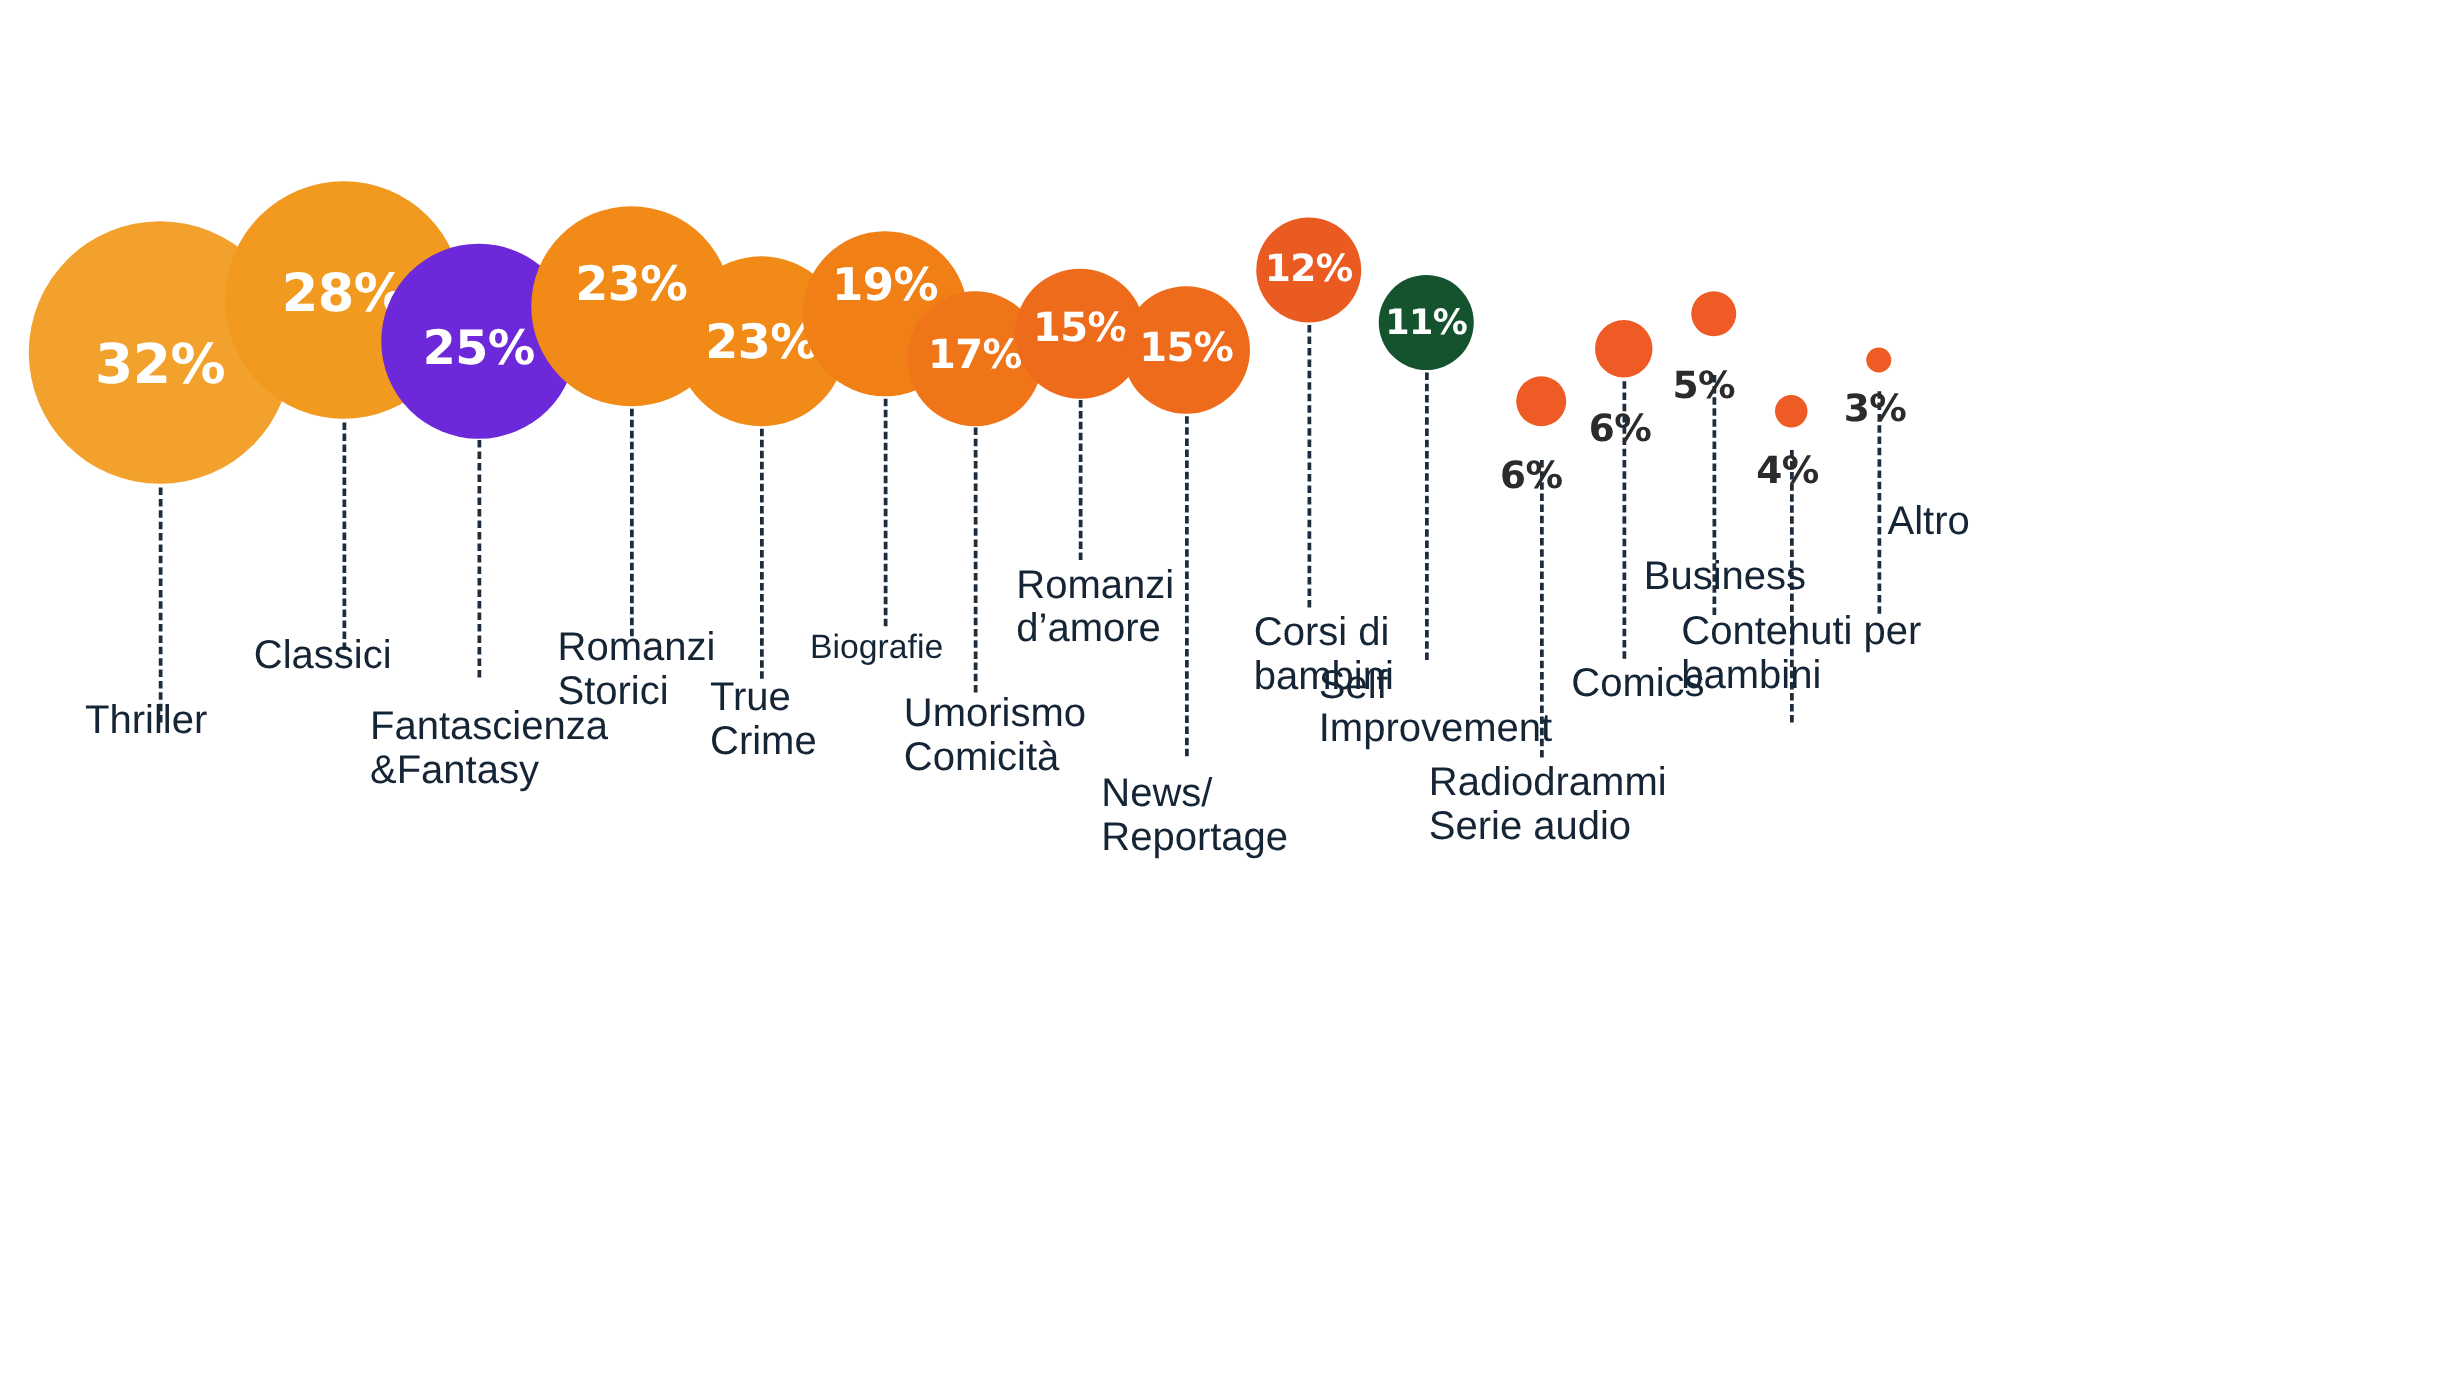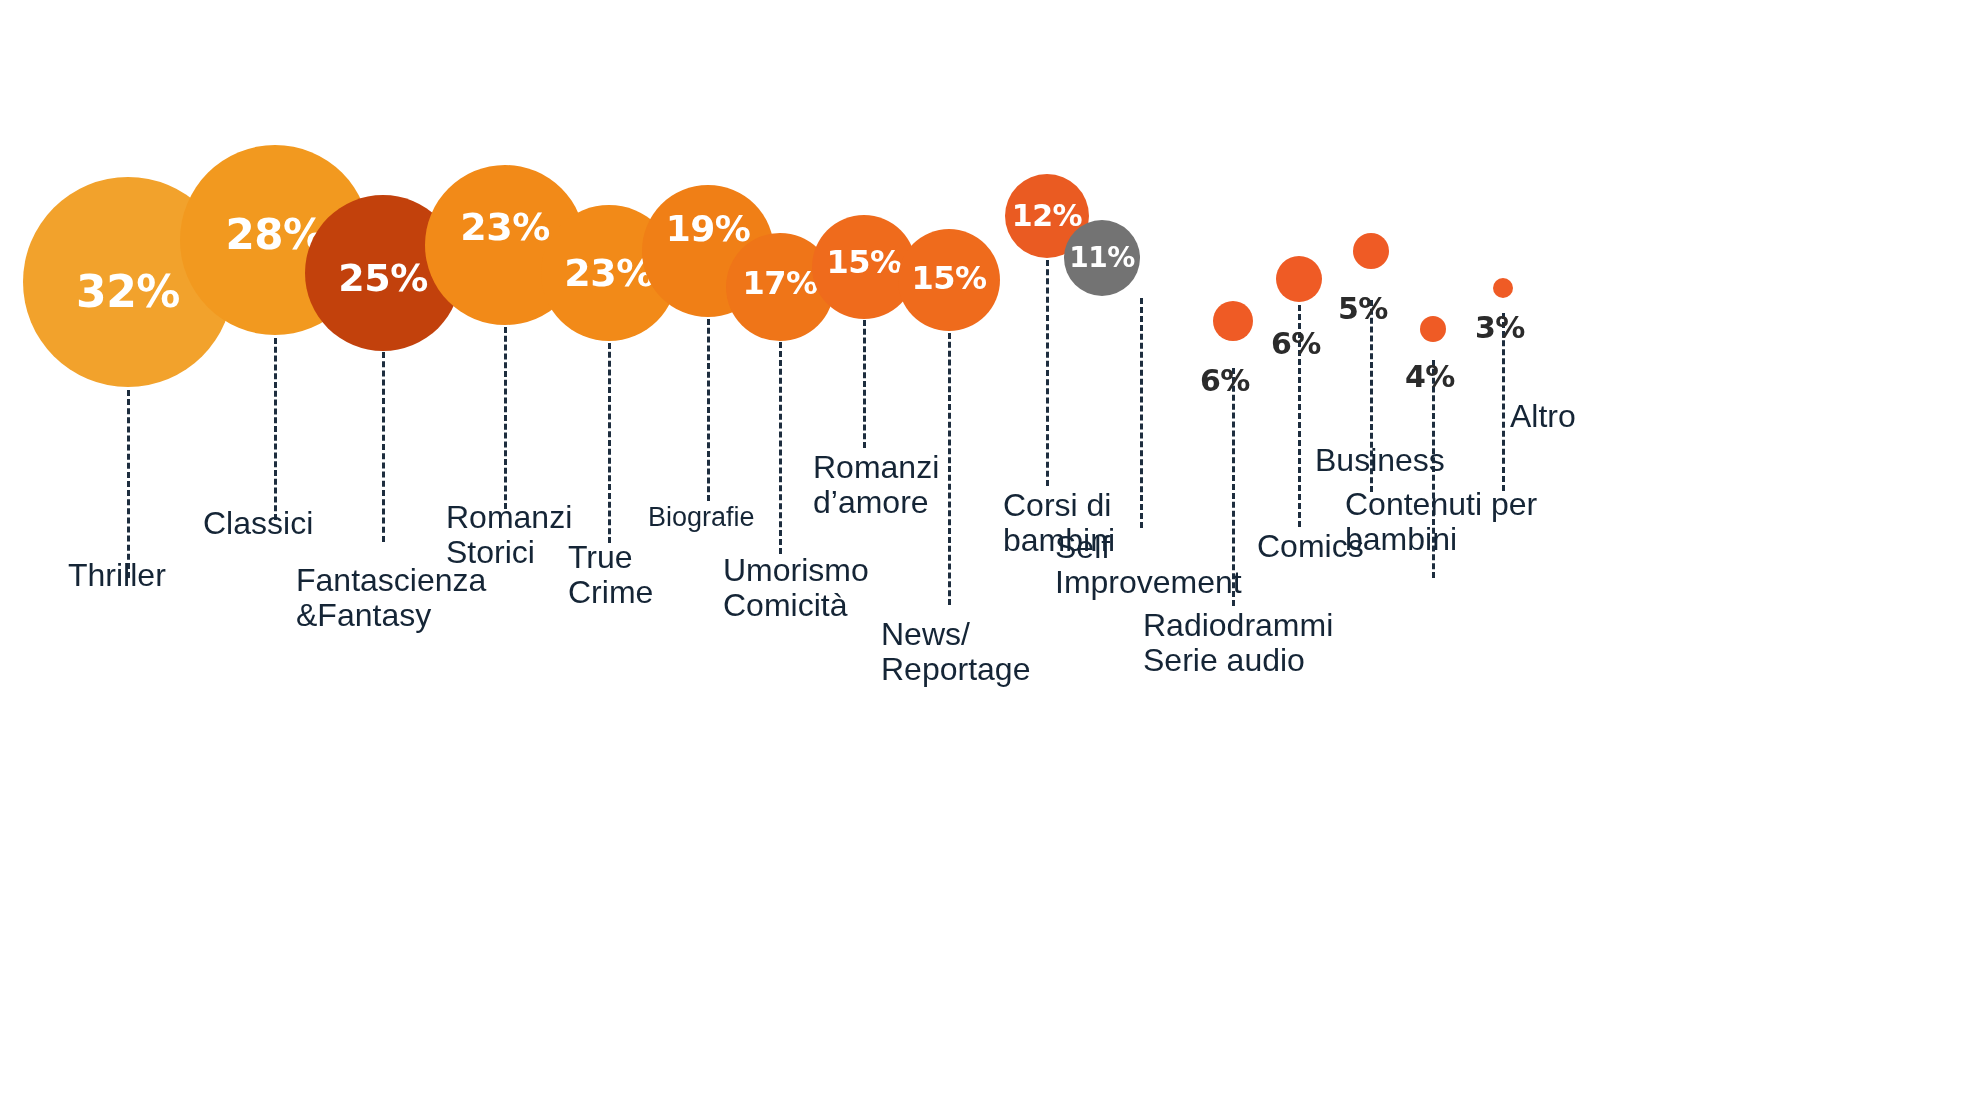--- a/index.html
+++ b/index.html
@@ -75,21 +75,21 @@
     <div class="connector" style="left: 1298px; top: 305px; height: 222px;"></div>
     <div class="connector" style="left: 1370px; top: 300px; height: 192px;"></div>
     <div class="connector" style="left: 1432px; top: 360px; height: 218px;"></div>
     <div class="connector" style="left: 1502px; top: 313px; height: 178px;"></div>
     <div class="bubble" style="left: 23px; top: 177px; width: 210px; height: 210px; background: rgb(242, 162, 44);">
       <span class="bubble-value" style="font-size: 44px; transform: translate(0px, 10px);">32%</span>
     </div>
     <div class="bubble" style="left: 180px; top: 145px; width: 190px; height: 190px; background: rgb(242, 153, 31);">
       <span class="bubble-value" style="font-size: 42px; transform: translate(0px, -5px);">28%</span>
     </div>
-    <div class="bubble" style="left: 305px; top: 195px; width: 156px; height: 156px; background: #c2410c;">
+    <div class="bubble" style="left: 305px; top: 195px; width: 156px; height: 156px; background: #6d28d9;">
       <span class="bubble-value" style="font-size: 38px; transform: translate(0px, 5px);">25%</span>
     </div>
     <div class="bubble" style="left: 425px; top: 165px; width: 160px; height: 160px; background: rgb(242, 138, 24);">
       <span class="bubble-value" style="font-size: 38px; transform: translate(0px, -18px);">23%</span>
     </div>
     <div class="bubble" style="left: 541px; top: 205px; width: 136px; height: 136px; background: rgb(242, 138, 24);">
       <span class="bubble-value" style="font-size: 38px; transform: translate(0px, 0px);">23%</span>
     </div>
     <div class="bubble" style="left: 642px; top: 185px; width: 132px; height: 132px; background: rgb(240, 127, 22);">
       <span class="bubble-value" style="font-size: 36px; transform: translate(0px, -22px);">19%</span>
@@ -99,21 +99,21 @@
     </div>
     <div class="bubble" style="left: 812px; top: 215px; width: 104px; height: 104px; background: rgb(239, 107, 28);">
       <span class="bubble-value" style="font-size: 32px; transform: translate(0px, -5px);">15%</span>
     </div>
     <div class="bubble" style="left: 898px; top: 229px; width: 102px; height: 102px; background: rgb(239, 107, 28);">
       <span class="bubble-value" style="font-size: 32px; transform: translate(0px, -2px);">15%</span>
     </div>
     <div class="bubble" style="left: 1005px; top: 174px; width: 84px; height: 84px; background: rgb(234, 91, 34);">
       <span class="bubble-value" style="font-size: 30px; transform: translate(0px, 0px);">12%</span>
     </div>
-    <div class="bubble" style="left: 1064px; top: 220px; width: 76px; height: 76px; background: #737373;">
+    <div class="bubble" style="left: 1103px; top: 220px; width: 76px; height: 76px; background: #14532d;">
       <span class="bubble-value" style="font-size: 28px; transform: translate(0px, 0px);">11%</span>
     </div>
     <div class="bubble" style="left: 1213px; top: 301px; width: 40px; height: 40px; background: rgb(239, 91, 37);"></div>
     <div class="ext-value" style="font-size: 30px; left: 1200px; top: 366px;">6%</div>
     <div class="bubble" style="left: 1276px; top: 256px; width: 46px; height: 46px; background: rgb(239, 91, 37);"></div>
     <div class="ext-value" style="font-size: 30px; left: 1271px; top: 329px;">6%</div>
     <div class="bubble" style="left: 1353px; top: 233px; width: 36px; height: 36px; background: rgb(239, 91, 37);"></div>
     <div class="ext-value" style="font-size: 30px; left: 1338px; top: 294px;">5%</div>
     <div class="bubble" style="left: 1420px; top: 316px; width: 26px; height: 26px; background: rgb(239, 91, 37);"></div>
     <div class="ext-value" style="font-size: 30px; left: 1405px; top: 362px;">4%</div>

